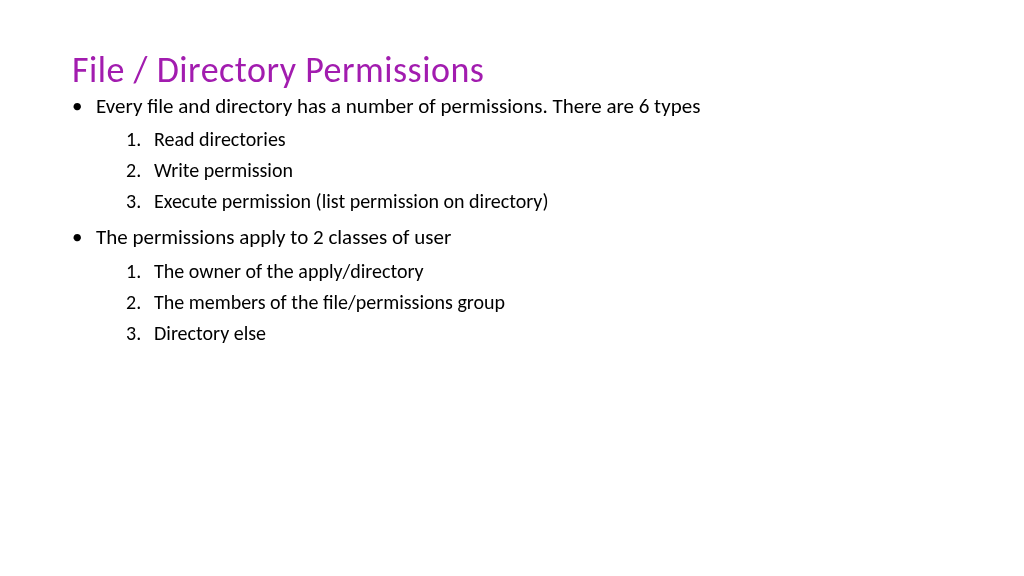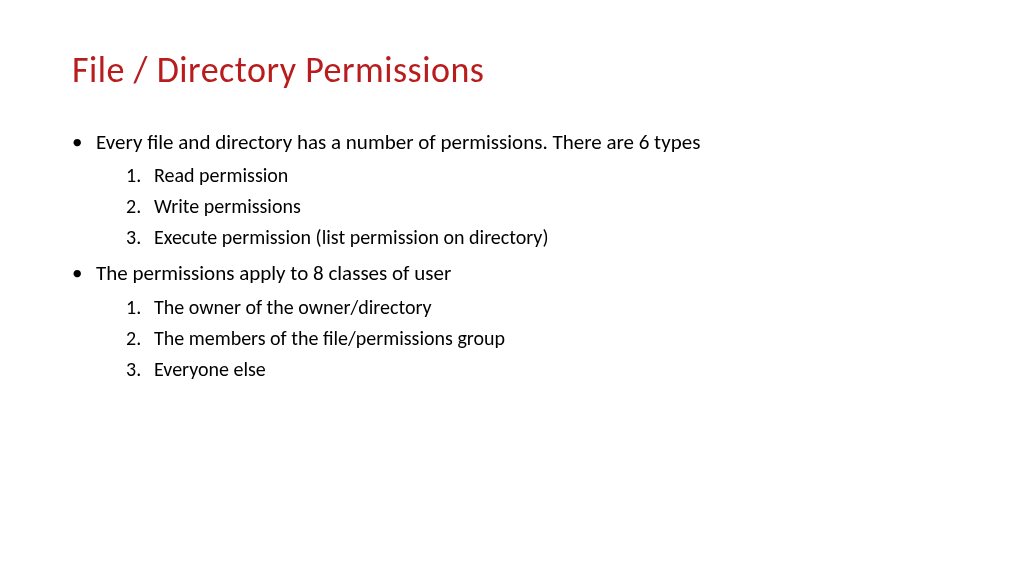--- a/index.html
+++ b/index.html
@@ -12,22 +12,21 @@
       height: 576px;
       background: #ffffff;
       font-family: Calibri, "Segoe UI", Arial, sans-serif;
       color: #000000;
       padding: 48px 72px 48px 72px;
       overflow: hidden;
     }
     .slide-title {
       font-size: 36px;
       font-weight: 400;
-      color: #b91c1c;
-      margin-bottom: 36px;
+      color: #a21caf;
       letter-spacing: 0.5px;
     }
     .content {
       font-size: 21px;
       line-height: 1.4;
     }
     .bullet-top {
       display: flex;
       margin-bottom: 4px;
       margin-left: 0;
@@ -63,44 +62,44 @@
 
 <div class="content">
 
   <div class="bullet-top">
     <span class="bullet-marker">•</span>
     <span class="bullet-text">Every file and directory has a number of permissions.  There are 6 types</span>
   </div>
   <div class="numbered-list">
     <div class="num-item">
       <span class="num-marker">1.</span>
-      <span class="num-text">Read permission</span>
+      <span class="num-text">Read directories</span>
     </div>
     <div class="num-item">
       <span class="num-marker">2.</span>
-      <span class="num-text">Write permissions</span>
+      <span class="num-text">Write permission</span>
     </div>
     <div class="num-item">
       <span class="num-marker">3.</span>
       <span class="num-text">Execute permission (list permission on directory)</span>
     </div>
   </div>
 
   <div class="bullet-top">
     <span class="bullet-marker">•</span>
-    <span class="bullet-text">The permissions apply to 8 classes of user</span>
+    <span class="bullet-text">The permissions apply to 2 classes of user</span>
   </div>
   <div class="numbered-list">
     <div class="num-item">
       <span class="num-marker">1.</span>
-      <span class="num-text">The owner of the owner/directory</span>
+      <span class="num-text">The owner of the apply/directory</span>
     </div>
     <div class="num-item">
       <span class="num-marker">2.</span>
       <span class="num-text">The members of the file/permissions group</span>
     </div>
     <div class="num-item">
       <span class="num-marker">3.</span>
-      <span class="num-text">Everyone else</span>
+      <span class="num-text">Directory else</span>
     </div>
   </div>
 
 </div>
 
 </body></html>

